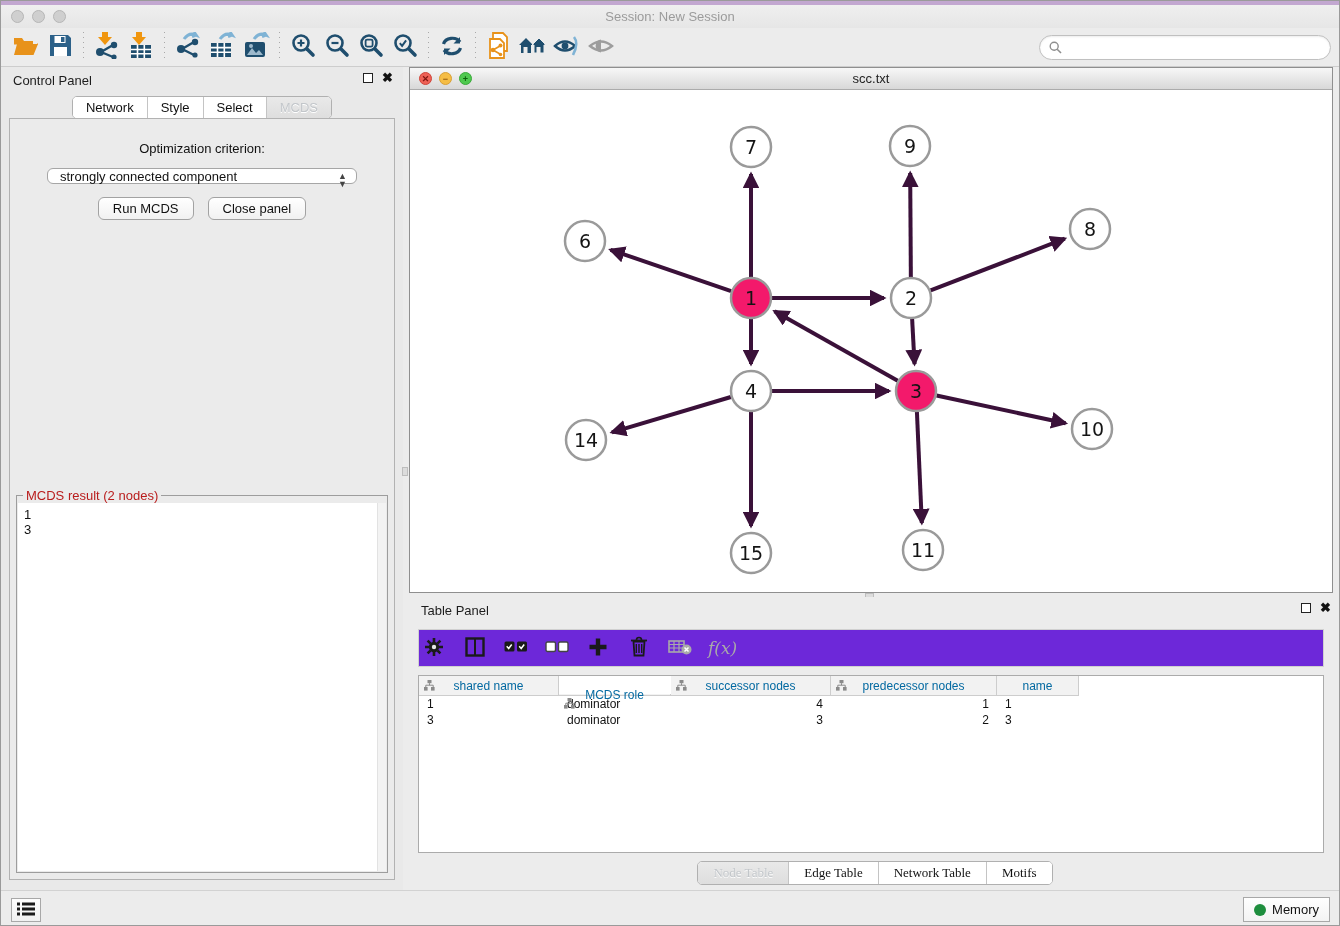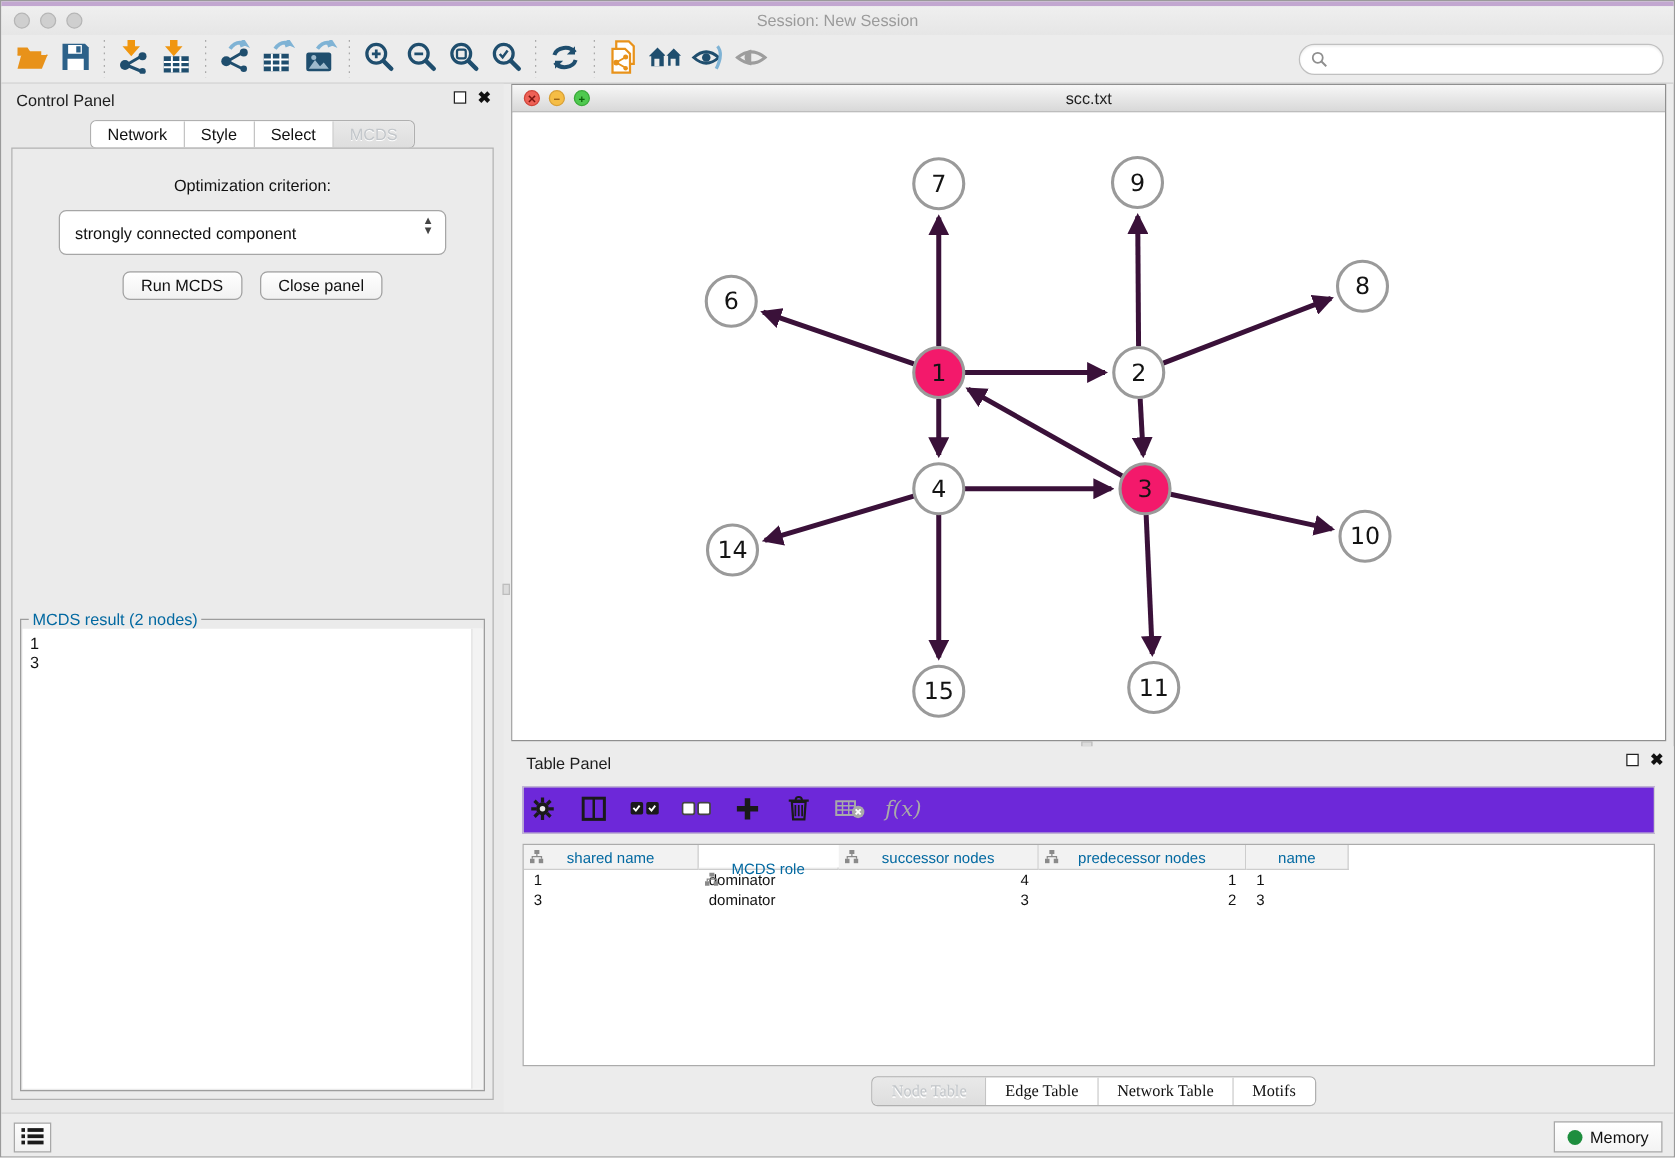--- a/index.html
+++ b/index.html
@@ -38,33 +38,33 @@
   .cp-tabs { position:absolute; left:0; top:29px; width:100%; display:flex; justify-content:center; }
   .seg-tabs { display:flex; border:1px solid #b0b0b0; border-radius:5px; overflow:hidden; background:#fff; }
   .seg-tab { padding:3px 13px; font-size:13px; color:#111; background:#fff;
              border-right:1px solid #c4c4c4; cursor:default; }
   .seg-tab:last-child { border-right:none; }
   .seg-tab.active { background:linear-gradient(#e9e9e9,#dedede); color:#c2c6ca;
                     text-shadow:0 1px 0 #fff; }
   .cp-body { position:absolute; left:8px; top:51px; width:386px; height:762px;
              background:#ebebeb; border:1px solid #b2b2b2; }
   .opt-label { margin-top:22px; text-align:center; font-size:13px; color:#111; }
-  .dropdown { position:relative; margin:12px auto 0; width:310px; height:36px; background:#fff;
+  .dropdown { position:relative; margin:12px auto 0; width:310px; height:16px; background:#fff;
               border:1px solid #a6a6a6; border-radius:6px; font-size:13px; color:#111;
               display:flex; align-items:center; padding:0 24px 0 12px; }
   .dd-stepper { position:absolute; right:9px; top:3px; font-size:9px; line-height:8px; color:#444;
                 display:flex; flex-direction:column; align-items:center; }
   .btn-row { margin-top:13px; display:flex; justify-content:center; gap:14px; }
   .pushbtn { font-family:"Liberation Sans",sans-serif; font-size:13px; color:#111;
              background:linear-gradient(#ffffff,#f1f1f1); border:1px solid #a2a2a2;
              border-radius:6px; padding:3px 14px; cursor:default; }
   .result-group { position:absolute; left:6px; top:376px; width:372px; height:378px;
                   border:1px solid #9d9d9d; }
   .result-legend { position:absolute; left:6px; top:-8px; background:#ebebeb; padding:0 3px;
-                   font-size:13px; color:#0369a1; }
+                   font-size:13px; color:#b91c1c; }
   .result-area { position:absolute; left:1px; top:7px; right:1px; bottom:1px; background:#fff;
                  font-size:13px; color:#111; padding:4px 6px; white-space:pre; overflow:hidden; }
   .result-scroll { position:absolute; right:1px; top:7px; bottom:1px; width:9px;
                    background:#f3f3f3; border-left:1px solid #e2e2e2; }
   
   .net-window { position:absolute; left:408px; top:66px; width:924px; height:526px;
                 background:#fff; border:1px solid #8f8f8f; }
   .net-titlebar { position:relative; height:22px; background:linear-gradient(#f7f7f7,#d8d8d8);
                   border-bottom:1px solid #ababab; }
   .net-title { position:absolute; left:0; right:0; top:3px; text-align:center; font-size:13px; color:#222; }

